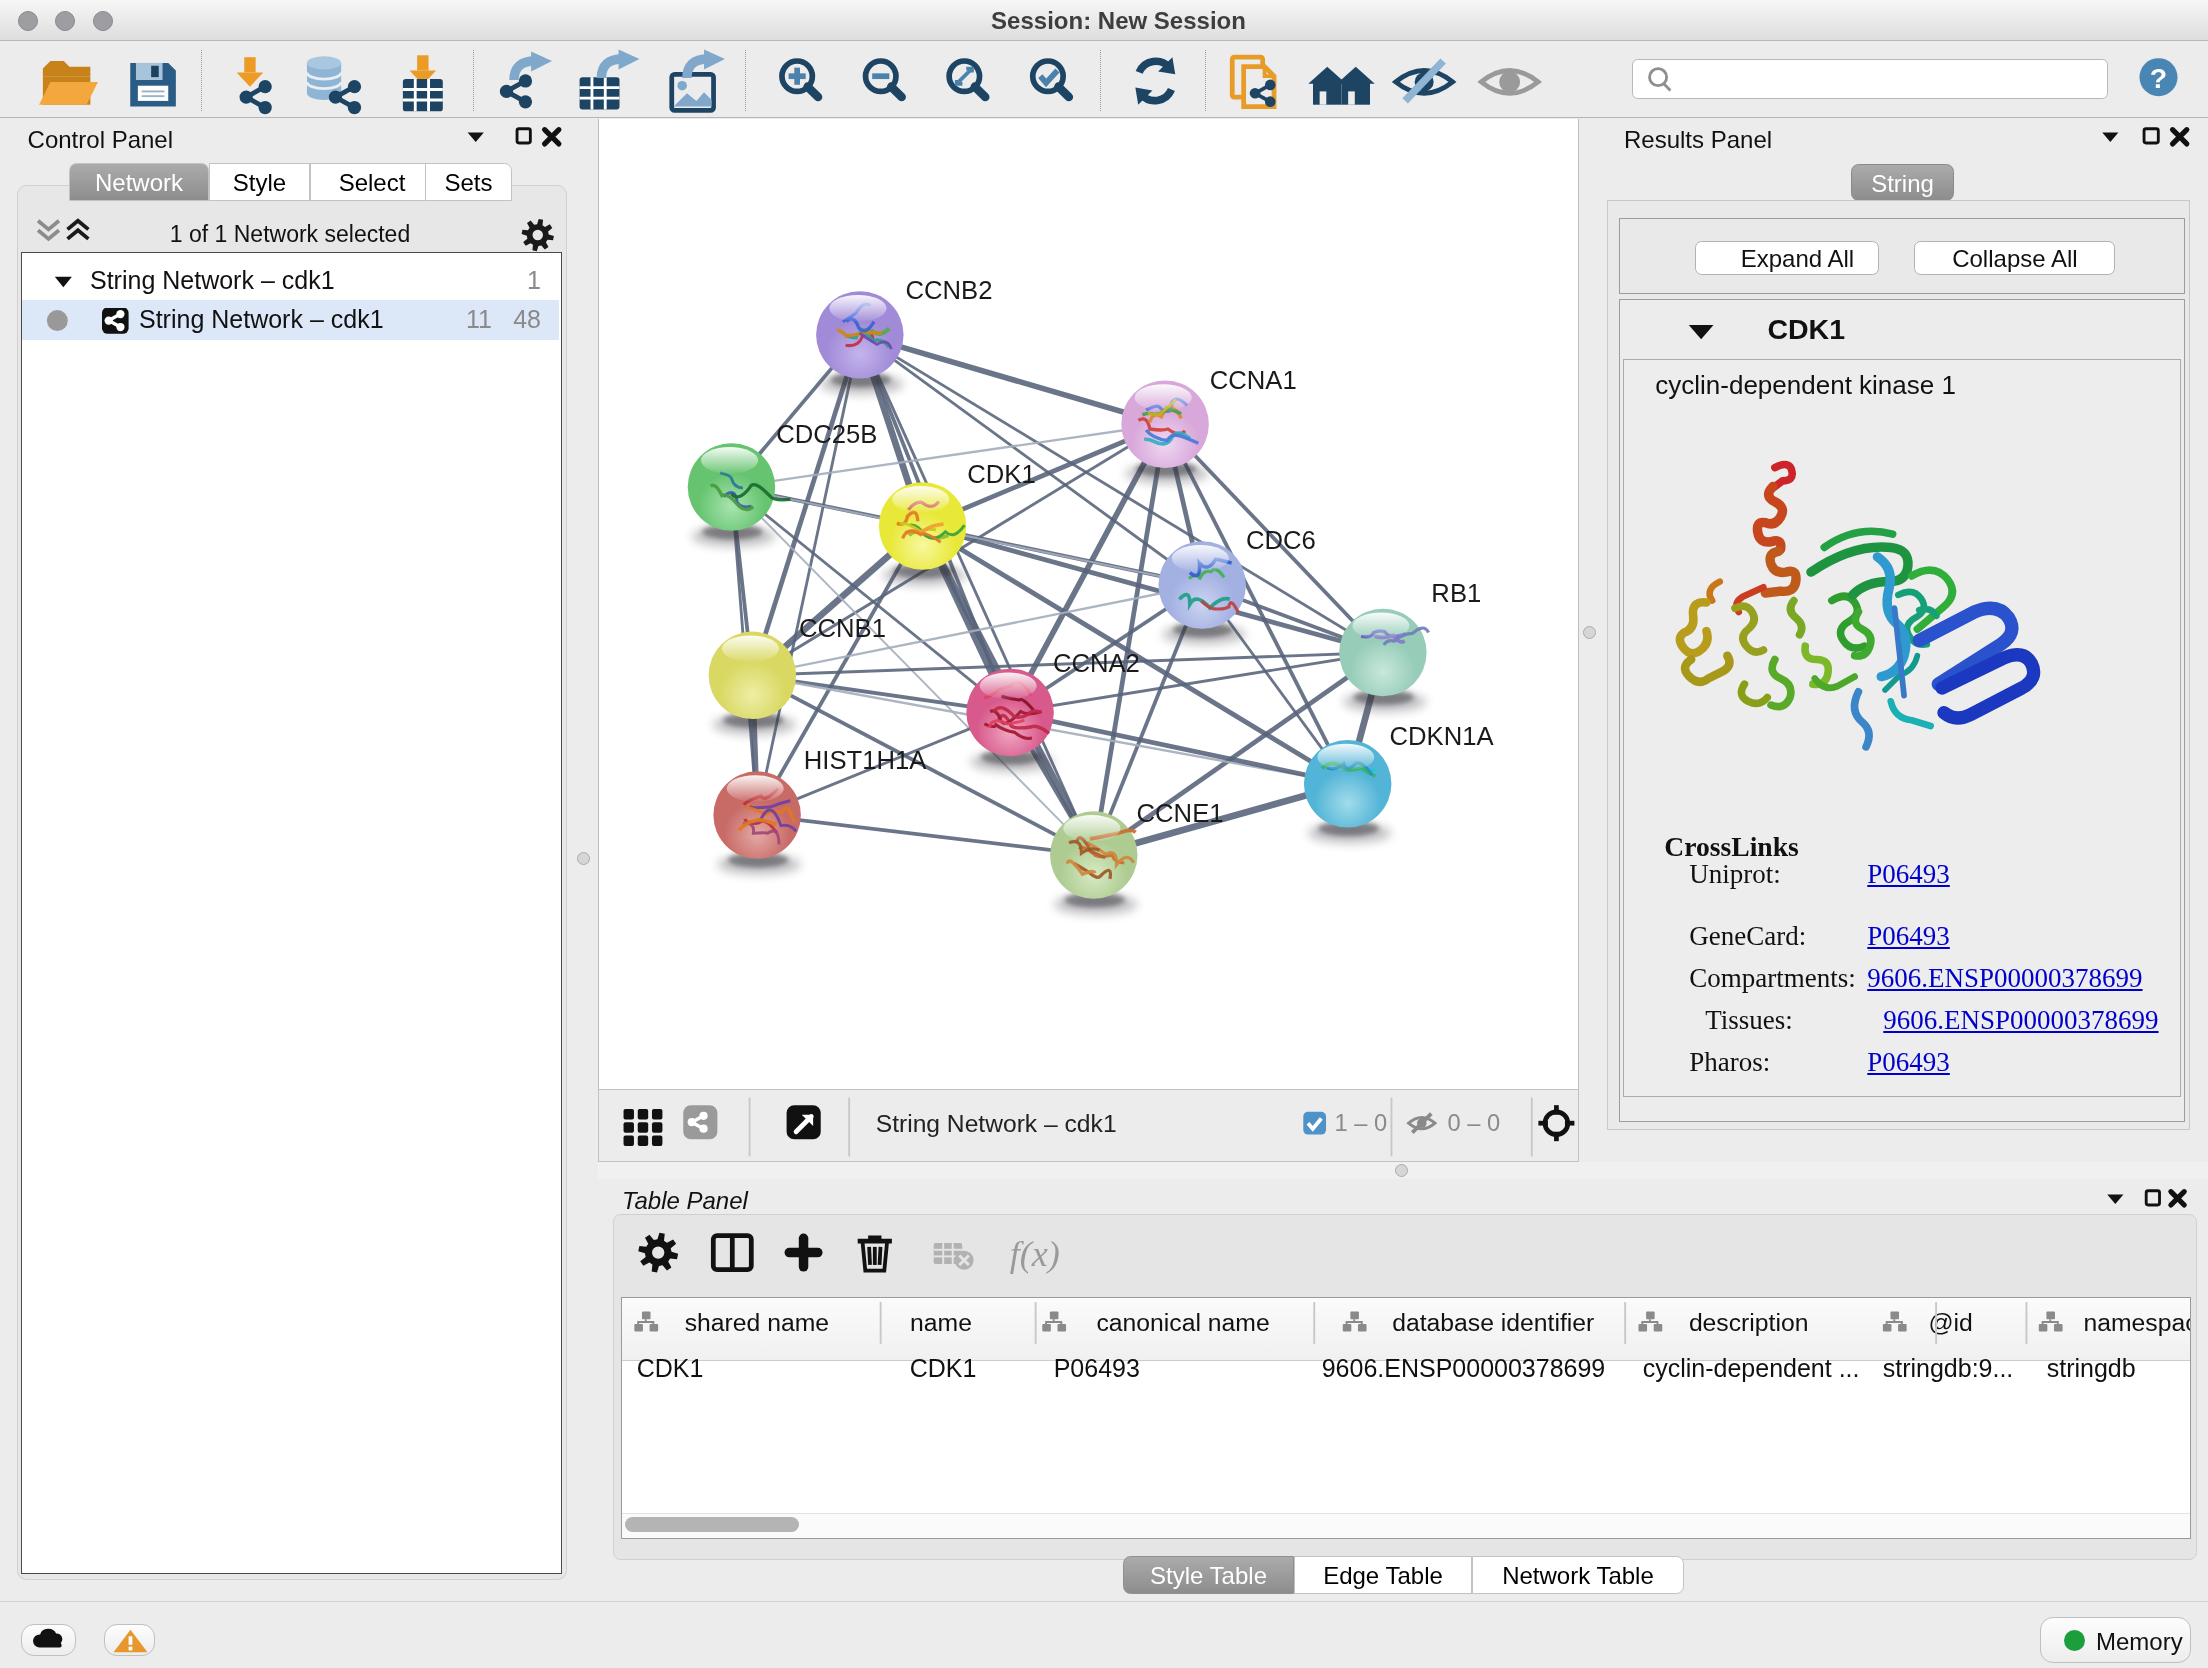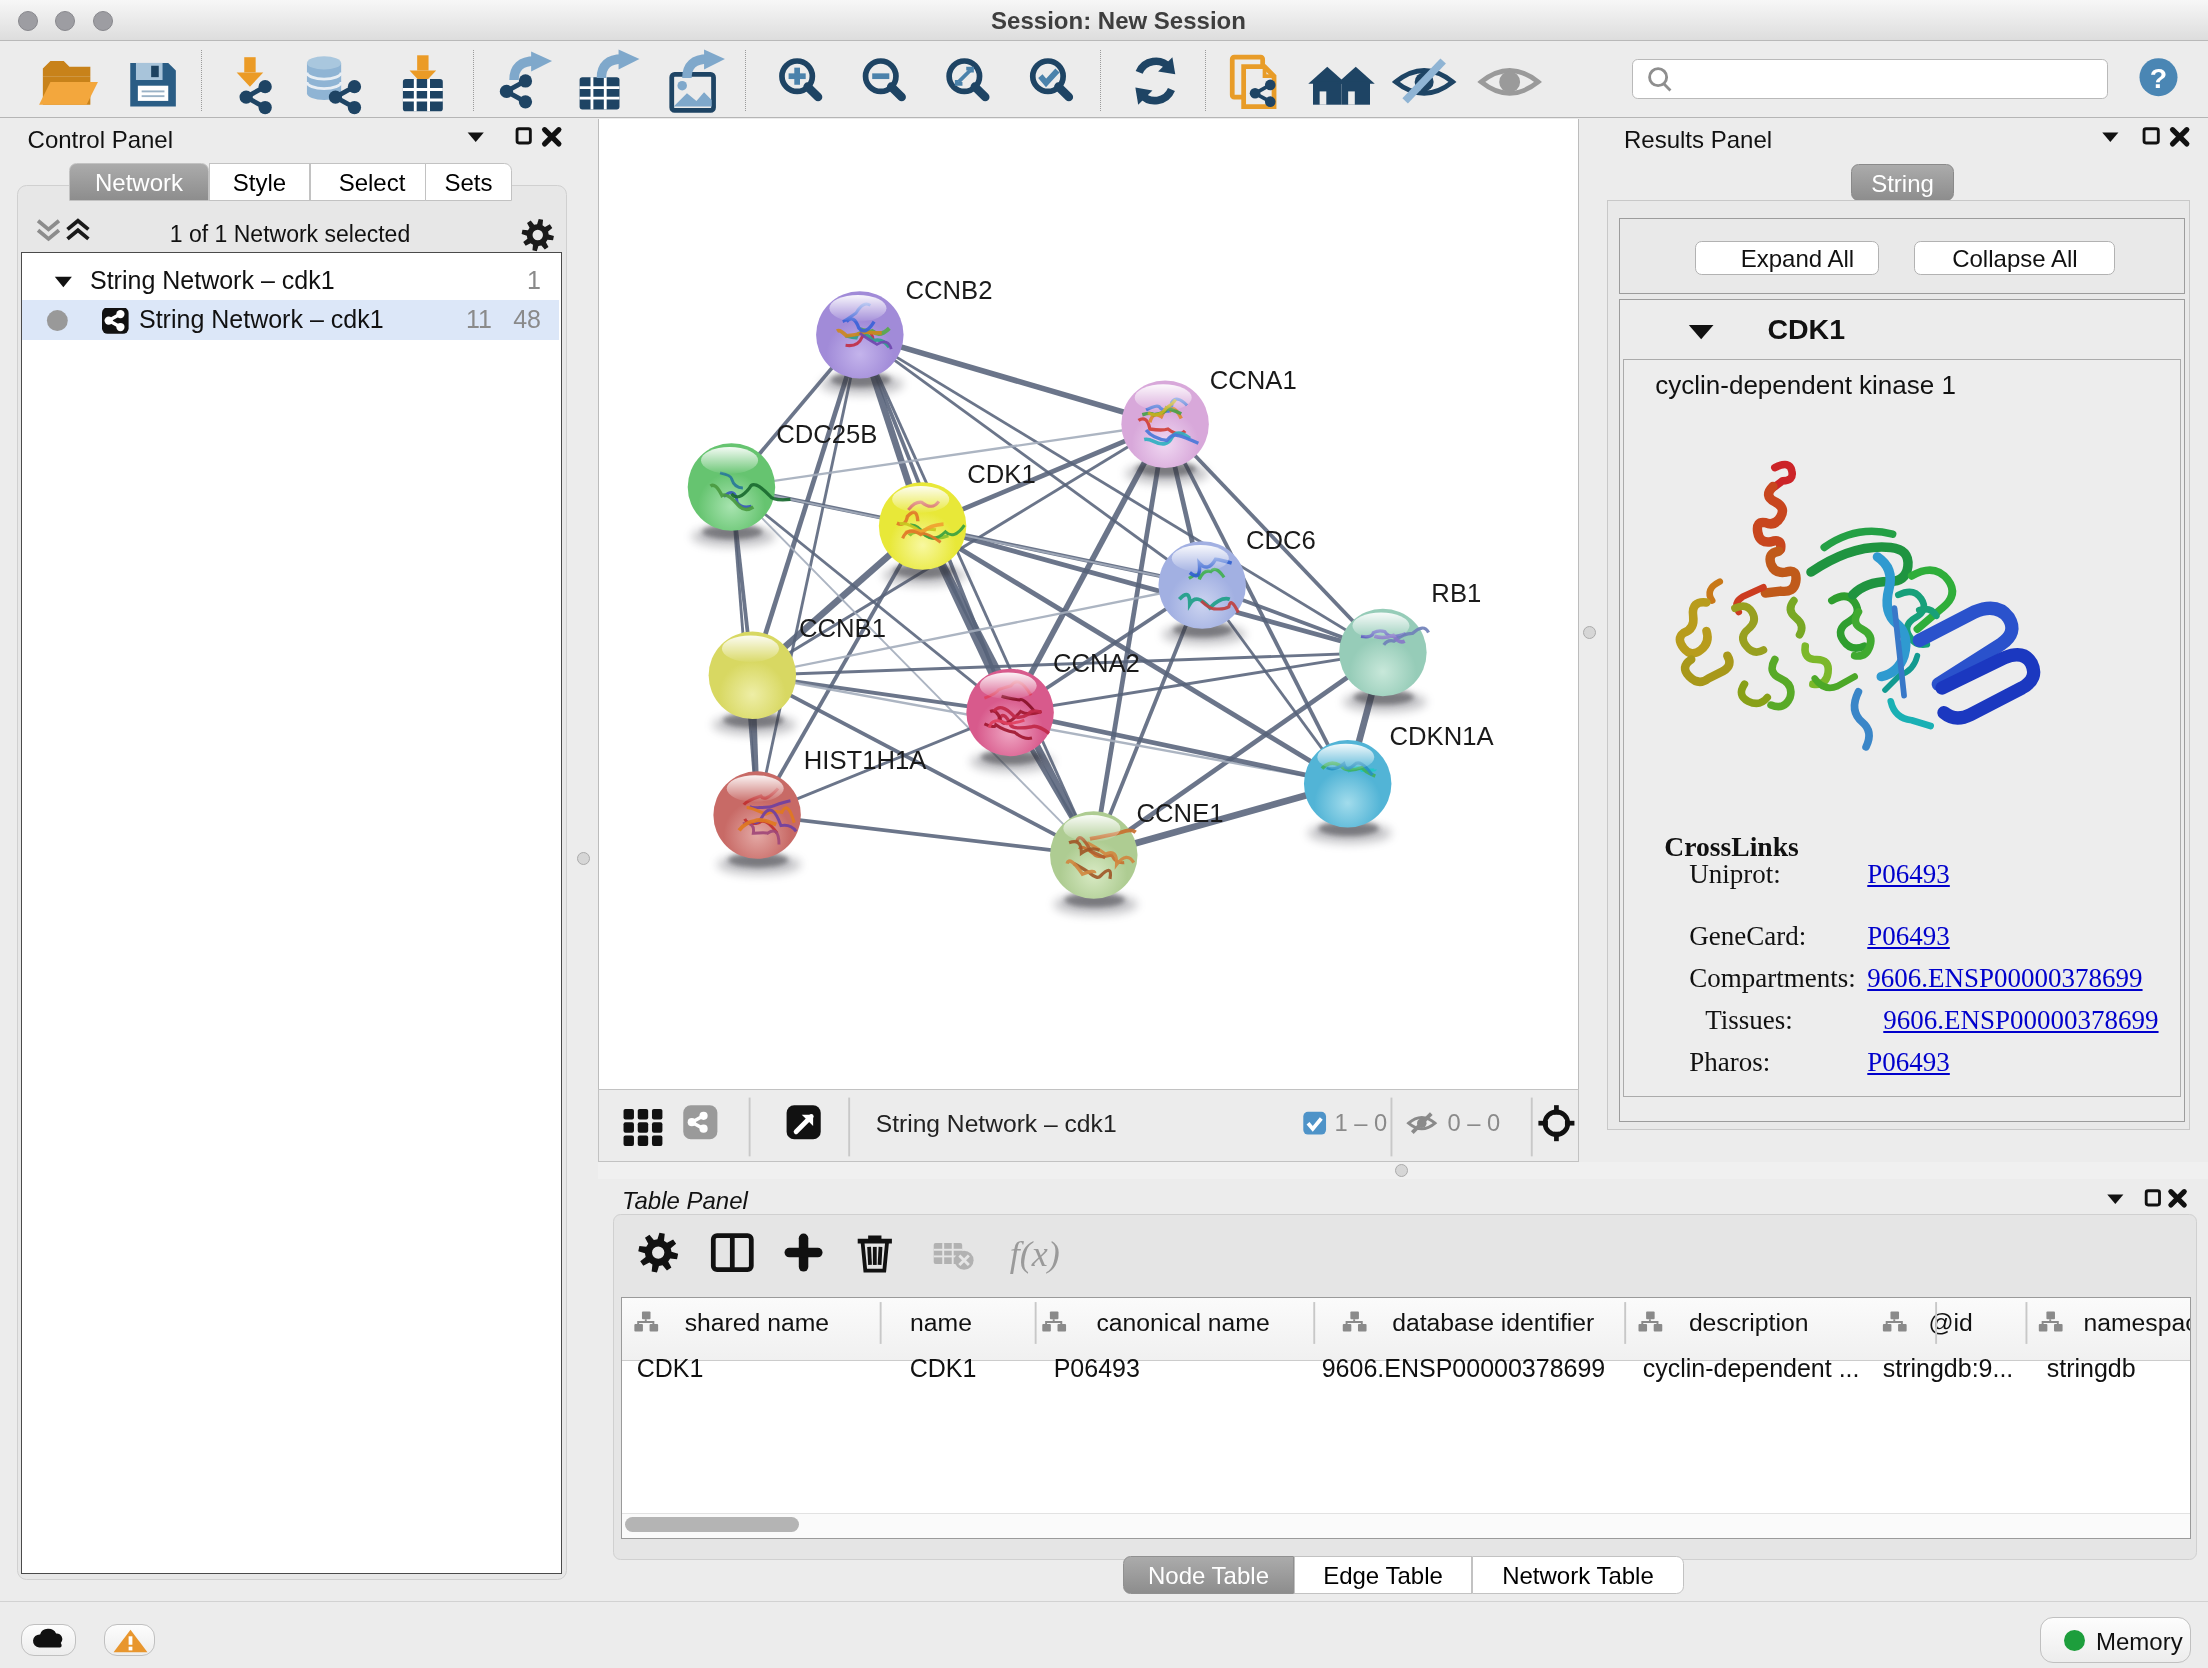--- a/index.html
+++ b/index.html
@@ -665,21 +665,21 @@
       <span class="abs" style="left:700px;top:6.7px;">9606.ENSP00000378699</span>
       <span class="abs" style="left:1021px;top:6.7px;">cyclin-dependent ...</span>
       <span class="abs" style="left:1261px;top:6.7px;">stringdb:9...</span>
       <span class="abs" style="left:1425px;top:6.7px;">stringdb</span>
     </div>
     <div class="abs" style="left:0;top:215px;width:1568px;height:25px;background:#fafafa;border-top:1px solid #e2e2e2;">
       <div class="abs" style="left:3.8px;top:2.9px;width:174px;height:15px;border-radius:7.6px;background:#b4b4b4;"></div>
     </div>
   </div>
 </div>
-<div class="tab tabsel abs" style="left:1123px;top:1556px;width:171px;height:38px;line-height:38px;border-radius:7.6px 0 0 7.6px;border:1px solid #909090;">Node Table</div>
+<div class="tab tabsel abs" style="left:1123px;top:1556px;width:171px;height:38px;line-height:38px;border-radius:7.6px 0 0 7.6px;border:1px solid #909090;">Style Table</div>
 <div class="tab tabun abs" style="left:1294px;top:1556px;width:178px;height:38px;line-height:38px;border-radius:0;">Edge Table</div>
 <div class="tab tabun abs" style="left:1472px;top:1556px;width:212px;height:38px;line-height:38px;border-radius:0 7.6px 7.6px 0;">Network Table</div>
 <div id="statusbar" class="abs">
   <div class="sbtn" style="left:21px;top:22px;width:55px;height:32px;">
     <svg width="55" height="32" viewBox="0 0 58 34">
         <path d="M 18 24 a 7 7 0 0 1 1 -14 a 9 8 0 0 1 17 -1 a 6 6 0 0 1 5 10 q 3 5 -3 5 z" fill="#111"></path>
       </svg>
   </div>
   <div class="sbtn" style="left:104px;top:22px;width:51px;height:32px;">
     <svg width="51" height="32" viewBox="0 0 54 34">

